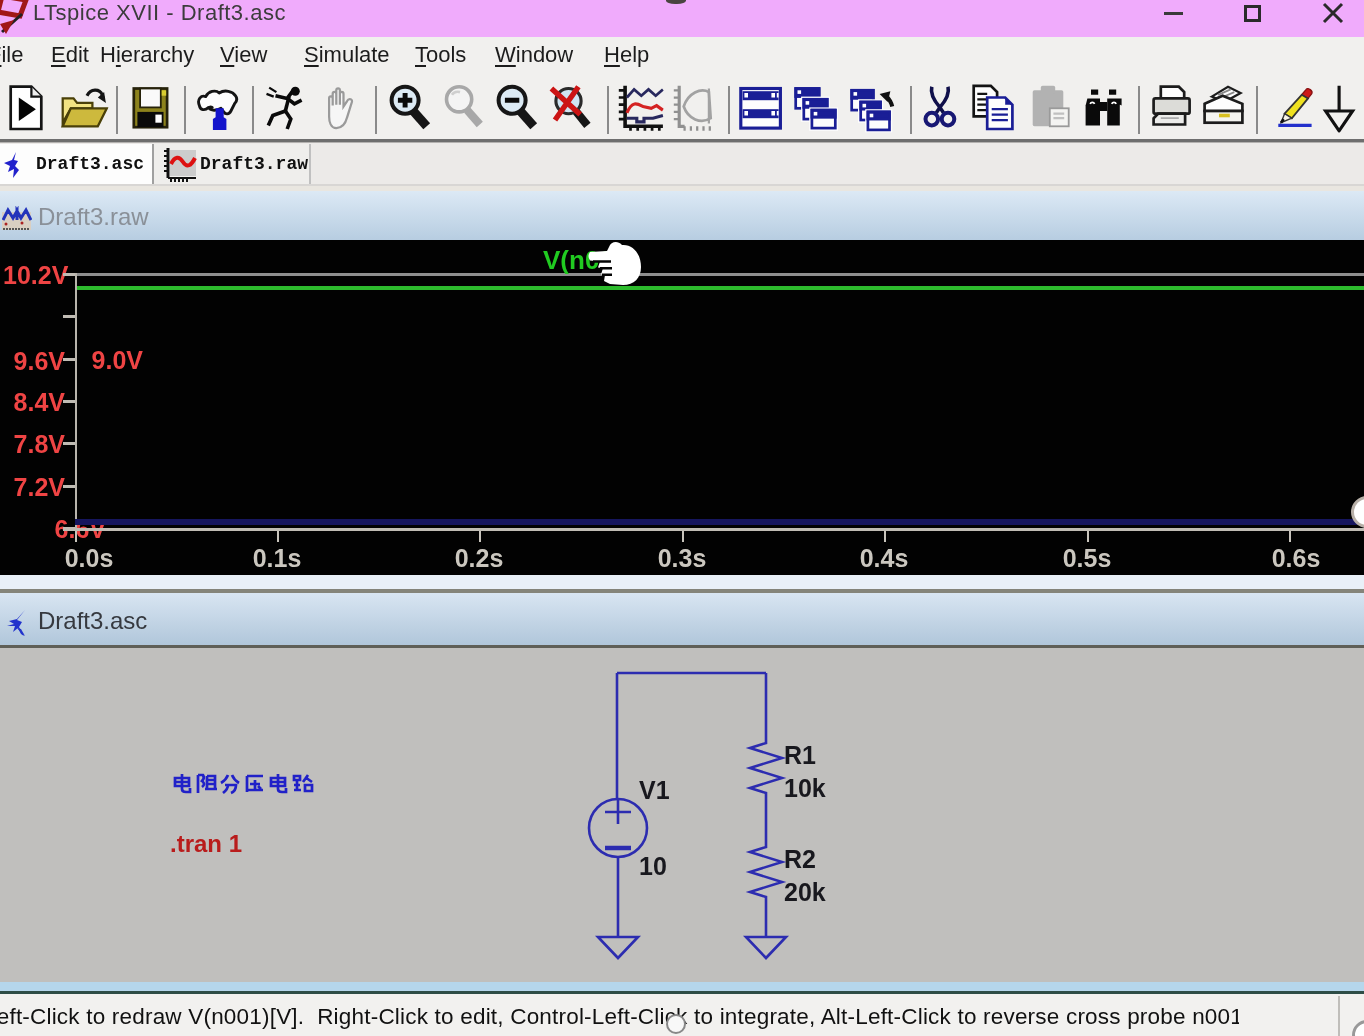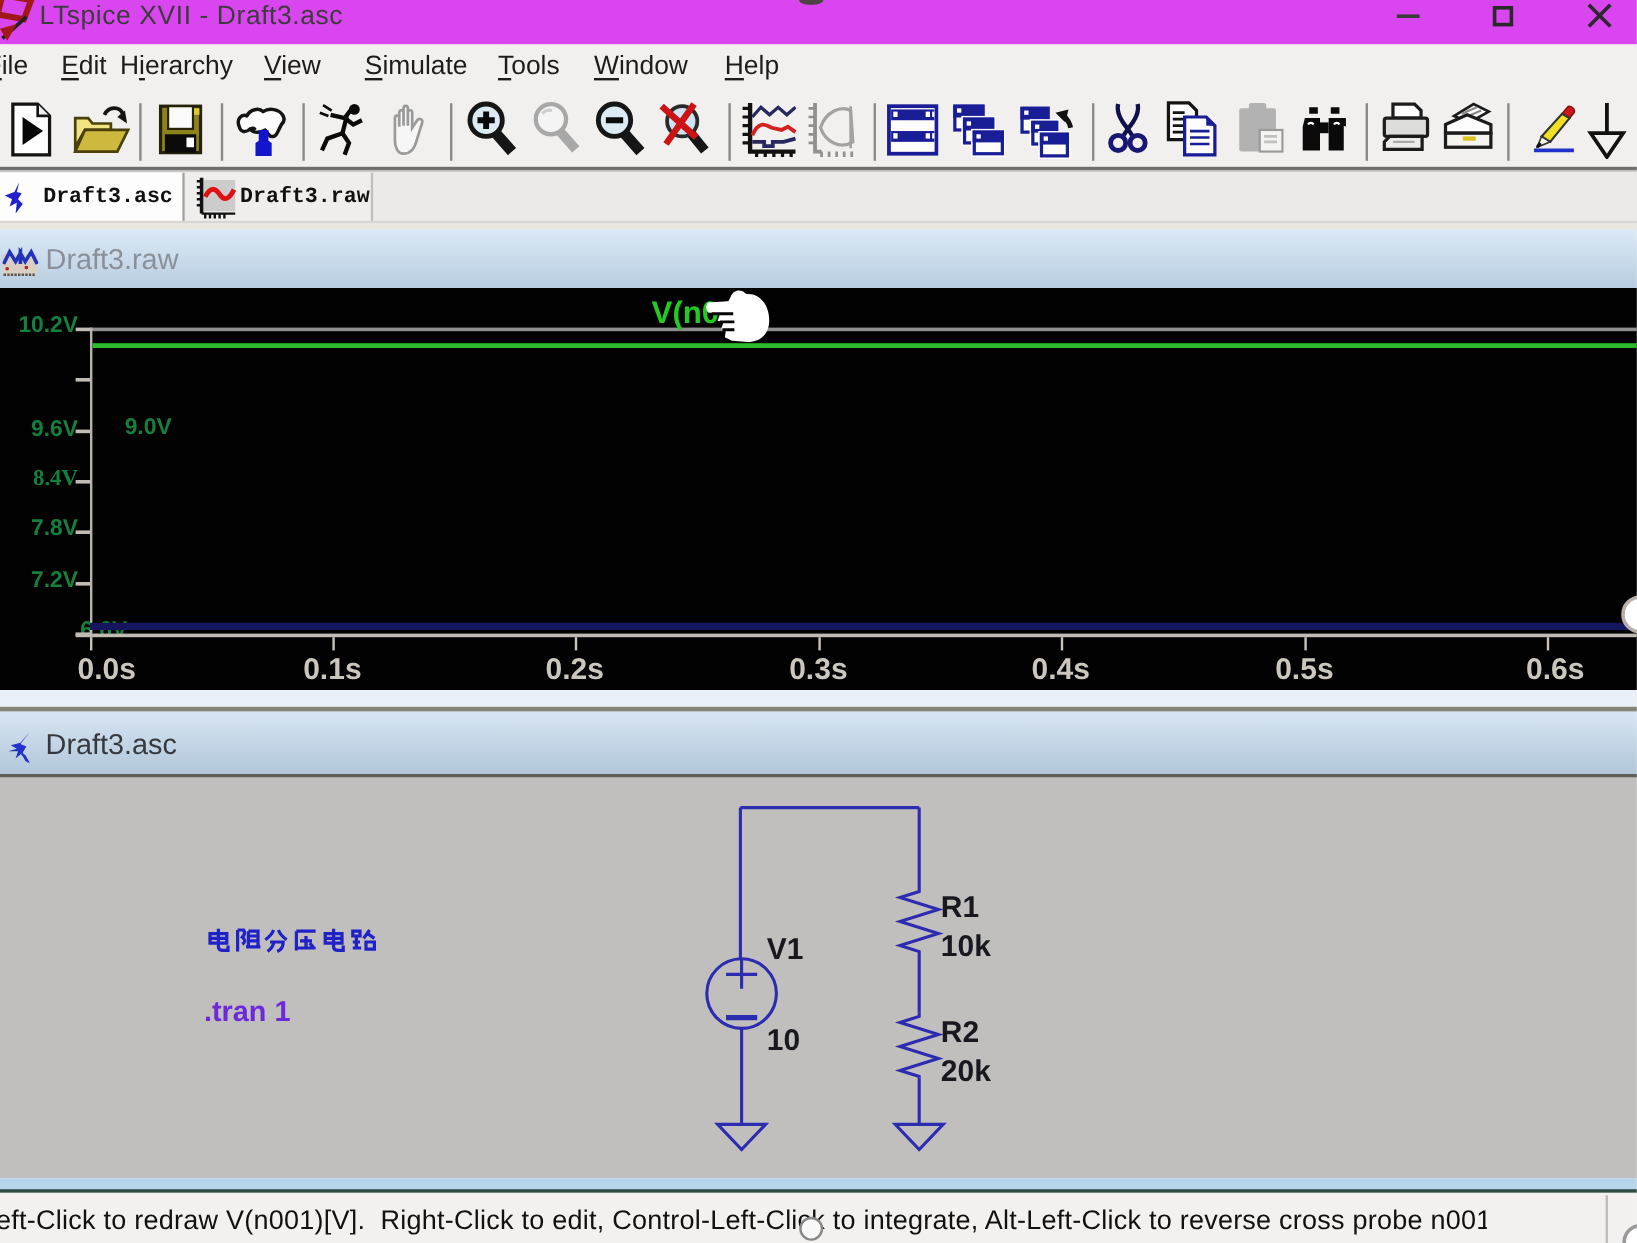--- a/index.html
+++ b/index.html
@@ -1,19 +1,19 @@
 <!DOCTYPE html>
 <html><head>
 <meta charset="utf-8">
 <style>
 html,body{margin:0;padding:0;width:1364px;height:1036px;overflow:hidden;background:#f1f0ee;font-family:"Liberation Sans",sans-serif;}
 #app{position:absolute;left:0;top:0;width:1364px;height:1036px;}
 .abs{position:absolute;}
 
-#titlebar{left:0;top:0;width:1364px;height:37px;background:#d946ef;}
+#titlebar{left:0;top:0;width:1364px;height:37px;background:#f0abfc;}
 #title-text{left:33px;top:0px;font-size:22px;color:#3c3c3c;letter-spacing:0.5px;}
 
 #menubar{left:0;top:37px;width:1364px;height:41px;background:#f1f0ee;}
 .menu{position:absolute;top:5px;font-size:22px;color:#1c1c1c;}
 .menu u{text-decoration-thickness:2px;text-underline-offset:3px;}
 
 #toolbar{left:0;top:78px;width:1364px;height:63px;background:#f1f0ee;}
 #toolbar-border{left:0;top:139px;width:1364px;height:3px;background:#6e6e6e;}
 .tbi{position:absolute;top:6px;transform:scale(0.9);transform-origin:left top;}
 .sep{position:absolute;top:8px;width:2px;height:48px;background:#8a8a8a;}
@@ -22,39 +22,39 @@
 #tab1{left:0;top:1px;width:152px;height:41px;background:#fdfdfd;border-right:2px solid #a0a0a0;}
 #tab2{left:154px;top:1px;width:155px;height:41px;background:#efeeec;border-right:2px solid #c0c0c0;}
 .tabtext{position:absolute;top:10px;font-family:"Liberation Mono",monospace;font-weight:bold;font-size:18px;color:#111;}
 #tabbar-bot{left:0;top:184px;width:1364px;height:2px;background:#d8d6d4;}
 
 #rawtop{left:0;top:186px;width:1364px;height:5px;background:#e9e6e0;}
 #rawtitle{left:0;top:191px;width:1364px;height:49px;background:linear-gradient(#dce9f5,#b7cde1);}
 #rawtitle-text{left:38px;top:12px;font-size:24px;color:#8a9098;}
 
 #plot{left:0;top:240px;width:1364px;height:335px;background:#020202;}
-.ylab{position:absolute;right:1300px;font-size:19px;font-weight:bold;color:#15803d;text-align:right;width:62px;}
+.ylab{position:absolute;right:1300px;font-size:25px;font-weight:bold;color:#ef4444;text-align:right;width:62px;}
 .ytick{position:absolute;left:63px;width:13px;height:3px;background:#c0bcb4;}
 .xtick{position:absolute;top:291px;width:2px;height:11px;background:#c8c4bc;}
 .xlab{position:absolute;top:304px;font-size:25px;font-weight:bold;color:#cbc7bf;width:80px;text-align:center;}
 #vaxis{left:75px;top:33px;width:2px;height:258px;background:#b8b4ac;}
 #topgrid{left:75px;top:33px;width:1289px;height:3px;background:#8e8e8e;}
 #trace-green{left:77px;top:46px;width:1287px;height:4px;background:#2dbb2d;}
 #trace-navy{left:75px;top:279px;width:1289px;height:6px;background:#16165e;}
 #xaxis{left:63px;top:288px;width:1301px;height:3px;background:#c0bcb4;}
 #vlabel{left:543px;top:5px;font-size:26px;font-weight:bold;color:#21cb21;}
 
 #div1{left:0;top:575px;width:1364px;height:14px;background:#e9f0f8;}
 #div2{left:0;top:589px;width:1364px;height:4px;background:#84847a;}
 #asctitle{left:0;top:593px;width:1364px;height:53px;background:linear-gradient(#d8e5f2,#b0c6da);}
 #asctitle-text{left:38px;top:14px;font-size:24px;color:#36393f;}
 #asctitle-bot{left:0;top:645px;width:1364px;height:3px;background:#5f5f57;}
 
 #schem{left:0;top:648px;width:1364px;height:334px;background:#c0bfbd;}
-#tran{left:170px;top:182px;font-size:24px;font-weight:bold;color:#6d28d9;}
+#tran{left:170px;top:182px;font-size:24px;font-weight:bold;color:#b91c1c;}
 
 #botband{left:0;top:982px;width:1364px;height:9px;background:#b5d6ec;}
 #botline{left:0;top:991px;width:1364px;height:3px;background:#2e4d46;}
 #statusbar{left:0;top:994px;width:1364px;height:42px;background:#f2f1ef;}
 #status-text{left:-16px;top:10px;font-size:22.5px;letter-spacing:0.2px;color:#111;white-space:nowrap;width:1255px;overflow:hidden;}
 #status-sep{left:1338px;top:2px;width:2px;height:40px;background:#c0beba;}
 </style>
 </head>
 <body>
 <div id="app">
@@ -286,21 +286,21 @@
       <circle cx="4" cy="18" r="1.5" fill="#aa2222"></circle>
         <circle cx="20" cy="17" r="1.5" fill="#aa2222"></circle>
       <path d="M1 23 H28" stroke="#555" stroke-width="2" stroke-dasharray="2 1"></path>
     </svg>
     <div class="abs" id="rawtitle-text">Draft3.raw</div>
   </div>
   <div class="abs" id="plot">
     <div class="ylab" style="top:21px;right:1299px;">10.2V</div>
     <div class="ylab" style="top:63px;right:1299px;margin-top:44px;">9.6V</div>
     <div class="ylab" style="top:106px;right:1221px;">9.0V</div>
-    <div class="ylab" style="top:148px;right:1299px;font-family:Liberation Serif, serif;">8.4V</div>
+    <div class="ylab" style="top:148px;right:1299px;">8.4V</div>
     <div class="ylab" style="top:190px;right:1299px;">7.8V</div>
     <div class="ylab" style="top:233px;right:1299px;">7.2V</div>
     <div class="ylab" style="top:275px;right:1258px;">6.6V</div>
     <div class="ytick" style="top:33px"></div>
     <div class="ytick" style="top:75px"></div>
     <div class="ytick" style="top:118px"></div>
     <div class="ytick" style="top:160px"></div>
     <div class="ytick" style="top:202px"></div>
     <div class="ytick" style="top:245px"></div>
     <div class="ytick" style="top:287px"></div>

